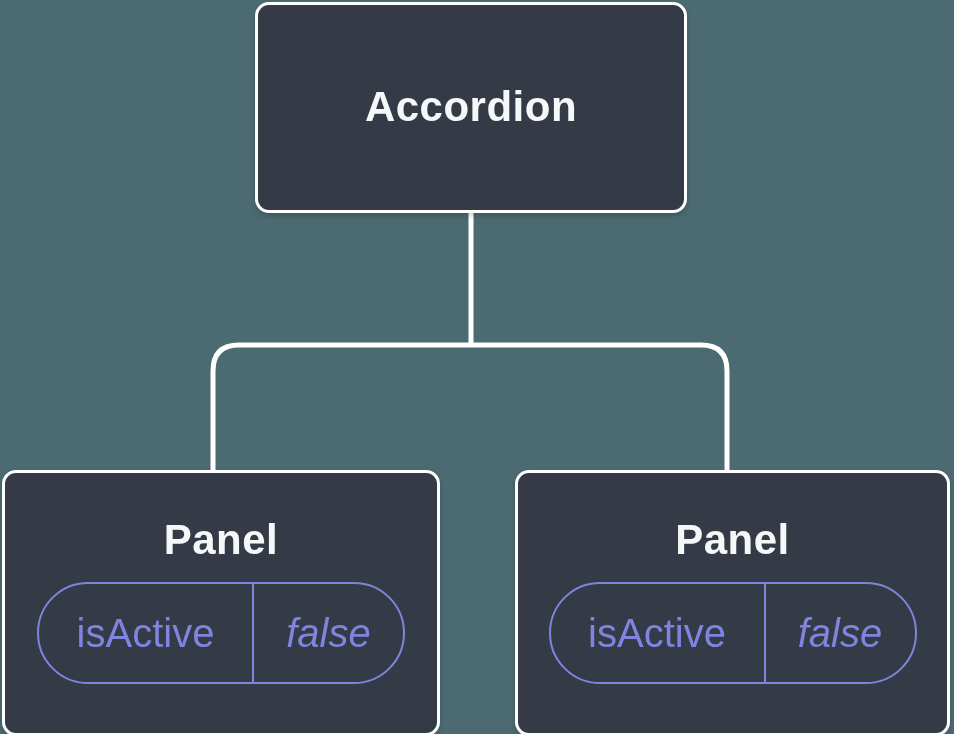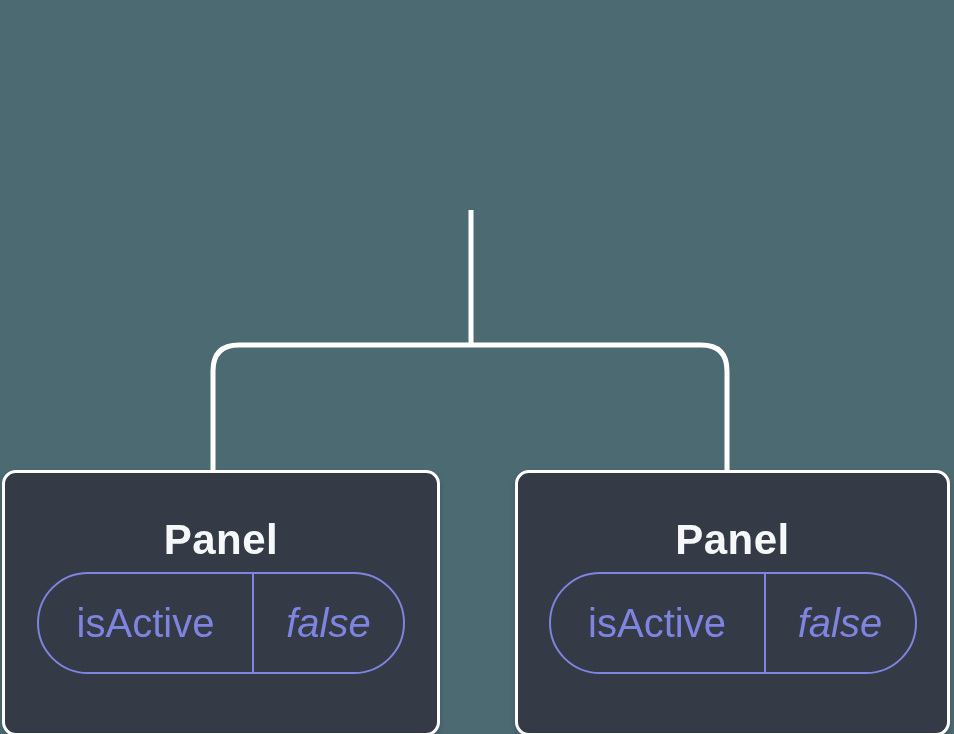--- a/index.html
+++ b/index.html
@@ -62,21 +62,21 @@
   .node-panel-left {
     left: 2px;
     width: 438px;
   }
   .node-panel-right {
     left: 515px;
     width: 435px;
   }
   .prop-pill {
     box-sizing: border-box;
-    margin-top: 7px;
+    margin-top: 17px;
     width: 368px;
     height: 102px;
     border: 2.5px solid #7e84df;
     border-radius: 51px;
     display: flex;
     align-items: stretch;
     overflow: hidden;
   }
   .prop-cell {
     display: flex;
@@ -99,20 +99,23 @@
 </head>
 <body>
 
 <div class="canvas">
 
   <svg class="connectors" viewBox="0 0 954 734" xmlns="http://www.w3.org/2000/svg">
     <path d="M471 210 L471 345" fill="none" stroke="#ffffff" stroke-width="5"></path>
     <path d="M213 471 L213 371 Q213 345 239 345 L701 345 Q727 345 727 371 L727 471" fill="none" stroke="#ffffff" stroke-width="5"></path>
   </svg>
 
+  <div class="node node-accordion">
+    <div class="node-label">Accordion</div>
+  </div>
 
   <div class="node node-panel node-panel-left">
     <div class="node-label">Panel</div>
     <div class="prop-pill">
       <div class="prop-cell prop-name-cell">isActive</div>
       <div class="prop-cell prop-value-cell">false</div>
     </div>
   </div>
 
   <div class="node node-panel node-panel-right">

